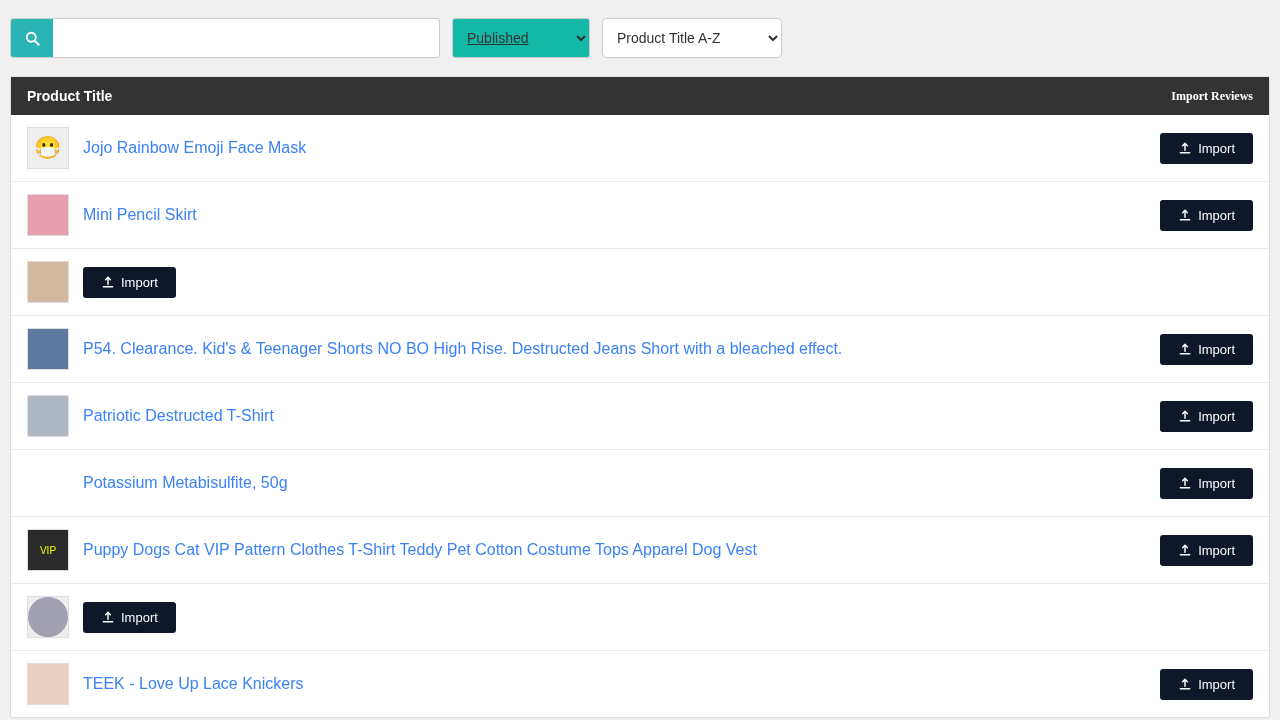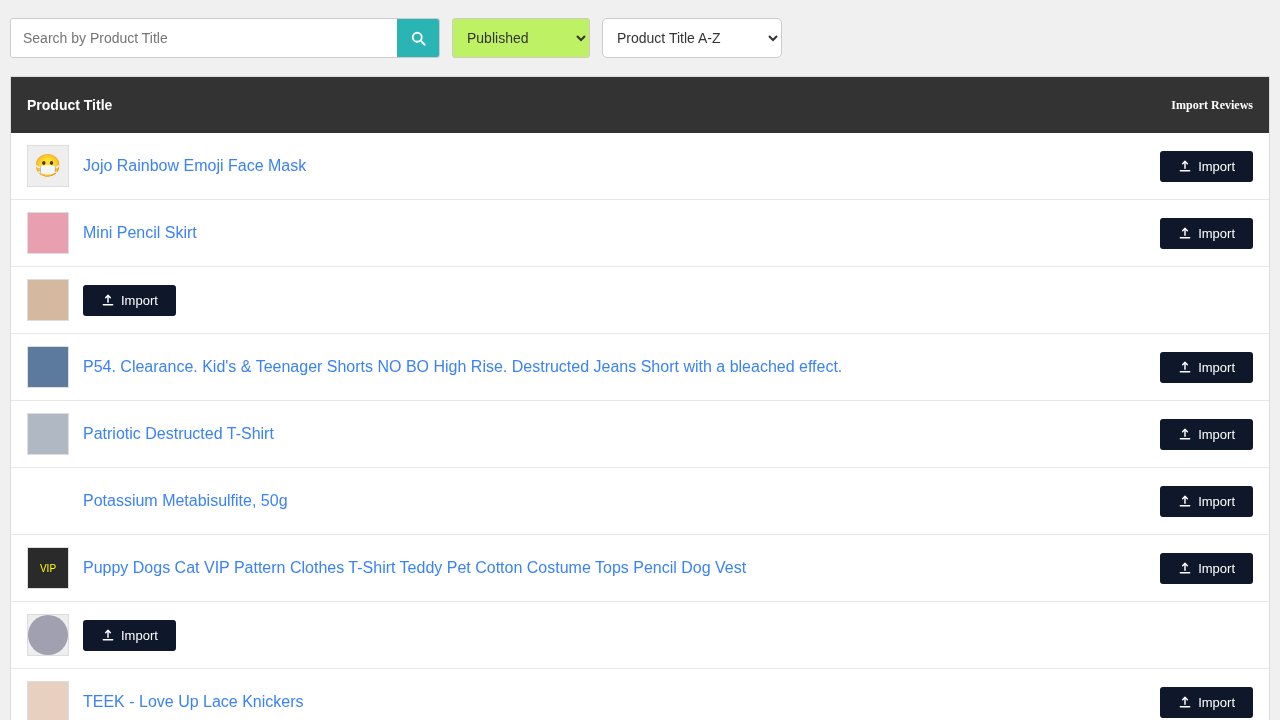--- a/index.html
+++ b/index.html
@@ -45,26 +45,27 @@
       align-items: center;
       justify-content: center;
       flex-shrink: 0;
     }
     .search-btn svg { fill: #fff; }
     .filter-select {
       height: 40px;
       padding: 0 28px 0 10px;
       border: 1px solid #ccc;
       border-radius: 3px;
-      background: #bef264;
+      background: #14b8a6;
       font-size: 14px;
       color: #333;
       cursor: pointer;
       appearance: auto;
       min-width: 130px;
+      text-decoration: underline;
     }
     .sort-select {
       height: 40px;
       padding: 0 28px 0 10px;
       border: 1px solid #ccc;
       border-radius: 5px;
       background: #fff;
       font-size: 14px;
       color: #333;
       cursor: pointer;
@@ -73,21 +74,21 @@
     }
     .table-container {
       background: #fff;
       border: 1px solid #ddd;
     }
     .table-header {
       background: #333;
       display: flex;
       align-items: center;
       padding: 0 16px;
-      height: 56px;
+      height: 38px;
     }
     .col-title {
       flex: 1;
       color: #fff;
       font-size: 14px;
       font-weight: 600;
     }
     .col-import {
       width: 160px;
       color: #fff;
@@ -145,21 +146,20 @@
     .thumb-gray { background: #b0b8c4; width:100%; height:100%; }
     .thumb-black { background: #2a2a2a; width:100%; height:100%; display:flex;align-items:center;justify-content:center;color:#ff0;font-size:10px;font-weight:normal; }
     .thumb-watch { background: #a0a0b0; width:100%; height:100%; border-radius:50%; }
     .thumb-lace { background: #e8d0c0; width:100%; height:100%; }
   </style>
 </head>
 <body>
 
 <div class="toolbar">
   <div class="search-wrapper">
-    <input class="search-input" type="text" placeholder="Search by Product Title" style="">
     <button class="search-btn">
       <svg width="18" height="18" viewBox="0 0 24 24">
         <path d="M21 21l-4.35-4.35M17 11A6 6 0 1 1 5 11a6 6 0 0 1 12 0z" stroke="#fff" stroke-width="2.5" fill="none" stroke-linecap="round"></path>
       </svg>
     </button>
   </div>
 
   <select class="filter-select">
   <option>Published</option><option>Unpublished</option><option>All</option></select>
 
@@ -245,21 +245,21 @@
         <path d="M12 16V4M8 8l4-4 4 4"></path>
         <path d="M4 20h16"></path>
       </svg>
       Import
     </button>
   </div>
       <div class="product-row">
     <div class="product-thumb">
           <div class="thumb-black">VIP</div>
         </div>
-    <span class="product-name">Puppy Dogs Cat VIP Pattern Clothes T-Shirt Teddy Pet Cotton Costume Tops Pencil Dog Vest</span>
+    <span class="product-name">Puppy Dogs Cat VIP Pattern Clothes T-Shirt Teddy Pet Cotton Costume Tops Apparel Dog Vest</span>
     <button class="import-btn">
       <svg width="14" height="14" viewBox="0 0 24 24" fill="none" stroke="#fff" stroke-width="2.5" stroke-linecap="round" stroke-linejoin="round">
         <path d="M12 16V4M8 8l4-4 4 4"></path>
         <path d="M4 20h16"></path>
       </svg>
       Import
     </button>
   </div>
       <div class="product-row">
     <div class="product-thumb">

